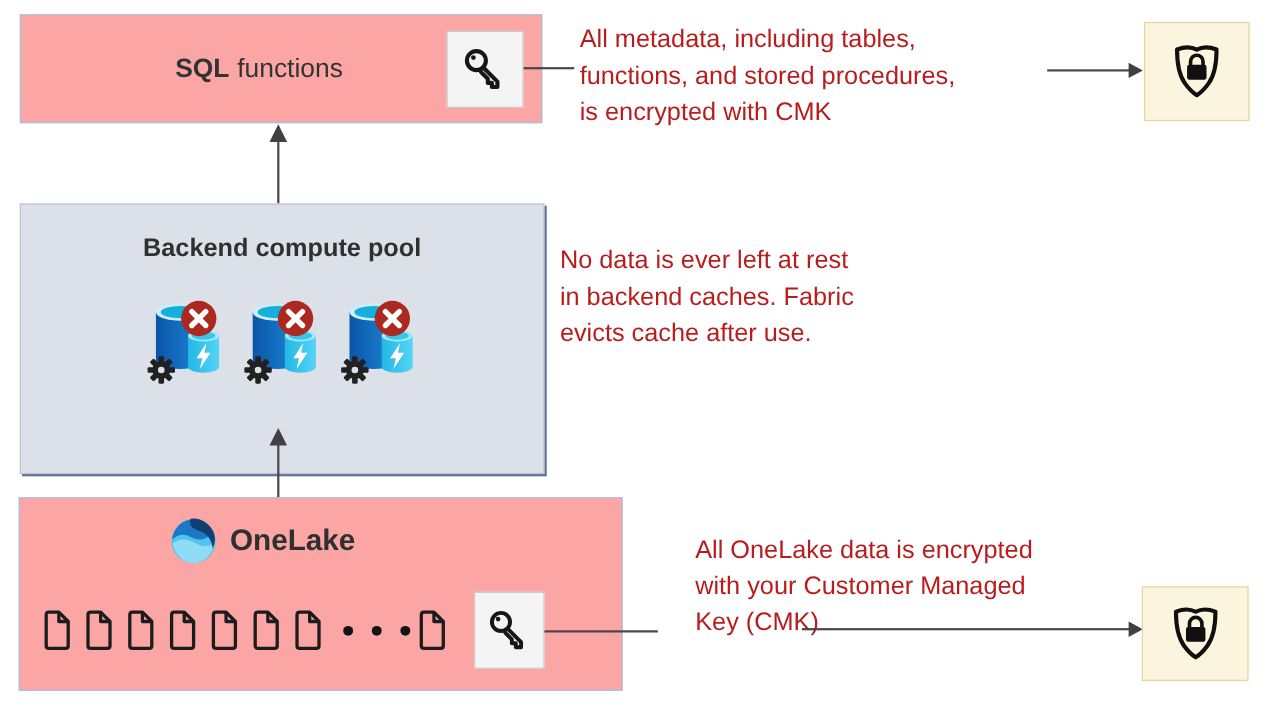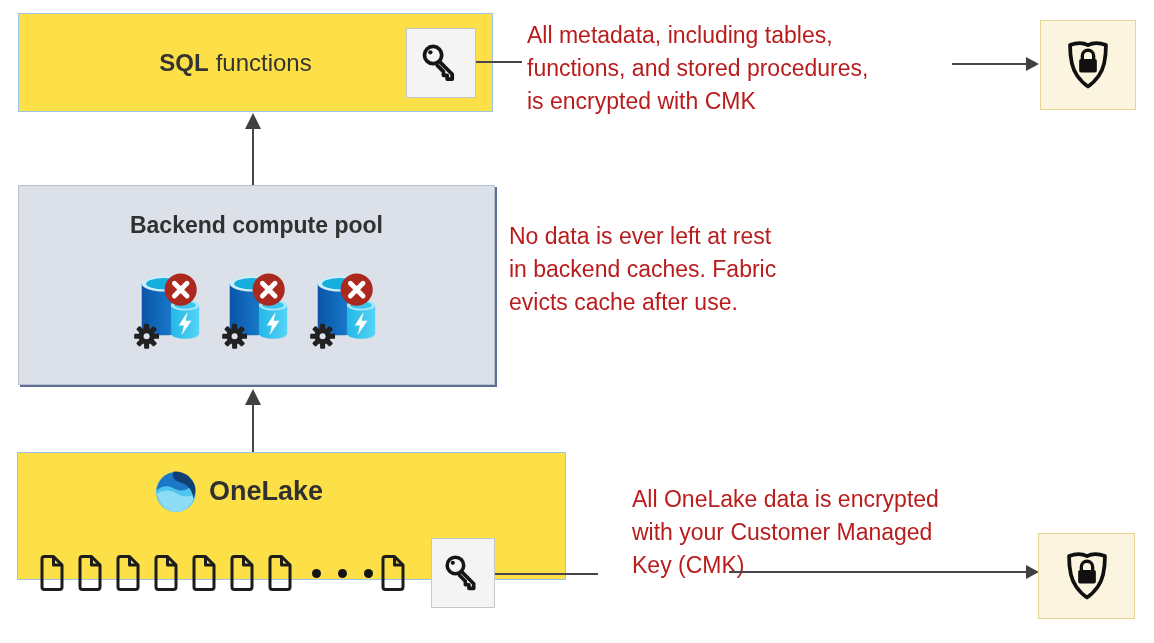--- a/index.html
+++ b/index.html
@@ -1,19 +1,19 @@
 <!DOCTYPE html>
 <html><head>
 <meta charset="utf-8">
 <style>
   html,body{margin:0;padding:0;background:#ffffff;font-family:"Liberation Sans", sans-serif;}
   #canvas{position:relative;width:1154px;height:643px;background:#ffffff;overflow:hidden;}
 
   .box{position:absolute;box-sizing:border-box;}
-  .box-blue{background:#fde047;border:1.5px solid #9cc4e6;}
+  .box-blue{background:#fca5a5;border:1.5px solid #9cc4e6;}
   .box-gray{background:#dce0e8;border:1px solid #b9c0cf;box-shadow:2px 2px 0 #5e6d94;}
   .box-cream{background:#fbf4de;border:1px solid #e7d394;}
 
   .chip{position:absolute;box-sizing:border-box;background:#f4f4f4;border:1px solid #c6c6c6;
         display:flex;align-items:center;justify-content:center;}
 
   .title{color:#303030;font-weight:bold;}
   .annotation{position:absolute;color:#b91c1c;font-size:23px;line-height:33px;white-space:pre-line;}
 
   .hline{position:absolute;height:2px;background:#47474b;}
@@ -69,21 +69,21 @@
     <svg width="56" height="58" viewBox="0 0 40 42">
       <path d="M7 6.5 C11 5 15.5 4.2 20 6.6 C24.5 4.2 29 5 33 6.5 C33 15 32 23 27.8 28.8 C25.5 32 22.8 34.8 20 36.6 C17.2 34.8 14.5 32 12.2 28.8 C8 23 7 15 7 6.5 Z" fill="none" stroke="#101010" stroke-width="2.7" stroke-linejoin="round"></path>
       <path d="M15.9 17 L15.9 14.4 A4.1 4.1 0 0 1 24.1 14.4 L24.1 17" fill="none" stroke="#101010" stroke-width="2.4"></path>
       <rect x="13.6" y="16.6" width="12.8" height="9.8" rx="1.4" fill="#101010"></rect>
     </svg>
   </div>
 
   <div class="arrow-up" style="left:245px;top:113px;"></div>
   <div class="vline" style="left:252px;top:127px;height:58px;"></div>
 
-  <div class="box box-gray" style="left:18px;top:185px;width:477px;height:200px;padding-left:10px;">
+  <div class="box box-gray" style="left:18px;top:185px;width:477px;height:246px;padding-left:10px;">
     <div class="pool-title title">Backend compute pool</div>
     <div class="pool-icons">
       <svg width="74" height="82" viewBox="0 0 76 84" class="node">
         <defs>
           <linearGradient id="gBig1" x1="0" y1="0" x2="1" y2="0">
             <stop offset="0" stop-color="#0a55a8"></stop>
               <stop offset="1" stop-color="#1f8ad9"></stop>
           </linearGradient>
           <linearGradient id="gSmall1" x1="0" y1="0" x2="1" y2="0">
             <stop offset="0" stop-color="#23b7e6"></stop>
@@ -178,21 +178,21 @@
     </div>
   </div>
 
   <div class="annotation" style="left:509px;top:220px;width:380px;">No data is ever left at rest
 in backend caches. Fabric
 evicts cache after use.</div>
 
   <div class="arrow-up" style="left:245px;top:389px;"></div>
   <div class="vline" style="left:252px;top:403px;height:49px;"></div>
 
-  <div class="box box-blue" style="left:17px;top:452px;width:549px;height:128px;">
+  <div class="box box-blue" style="left:17px;top:452px;width:549px;height:176px;">
     <div class="onelake-header">
       <svg width="48" height="48" viewBox="0 0 48 48">
         <circle cx="24" cy="25" r="20" fill="#4fc4ec"></circle>
         <path d="M5 27 C11 22 19 22.5 25 26.5 C31 30.5 38 30.5 43 26.5 C41.5 37 33.5 45 24 45 C15 45 7 37.5 5 27 Z" fill="#8fdcf6"></path>
         <path d="M24 5 C13.5 5 5.5 13.5 4.5 23.5 C9.5 18.5 16 18 21 21 C27 24.5 34 24.5 38.5 19.5 C35.5 11 30.5 5 24 5 Z" fill="#1c77c6"></path>
         <path d="M21.5 4.7 C29.5 3.2 38.5 8.5 42 16.5 C44 21 43.8 27.5 41.3 31.5 C40.8 23.5 36 17.2 28 15.2 C22.5 13.7 19.2 9.7 21.5 4.7 Z" fill="#123f72"></path>
       </svg>
       <span class="title onelake-title">OneLake</span>
     </div>
 

